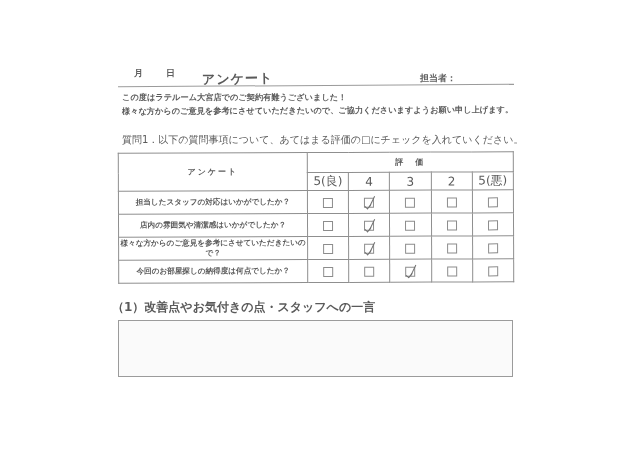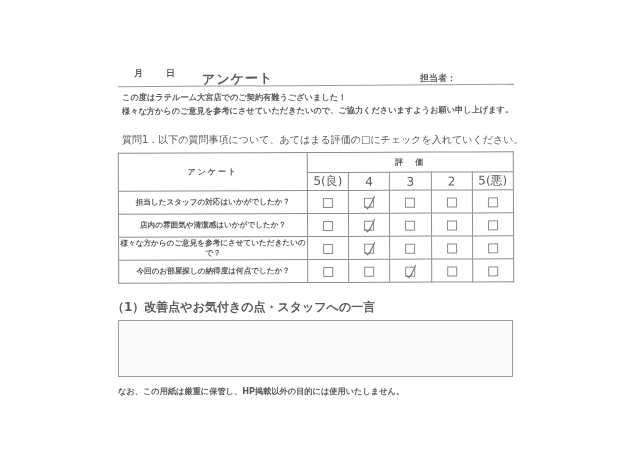--- a/index.html
+++ b/index.html
@@ -261,15 +261,14 @@
           <td class="cb-cell"><span class="checkbox"></span></td>
           <td class="cb-cell"><span class="checkbox"></span></td>
         </tr>
       </tbody>
     </table>
   </div>
 
   <div class="comment-label">（1）改善点やお気付きの点・スタッフへの一言</div>
   <div class="comment-box"></div>
 
-  <div class="footer-note">なお、この用紙は厳重に保管し、HP掲載以外の目的には使用いたしません。</div>
 
 </div>
 
 </body></html>

